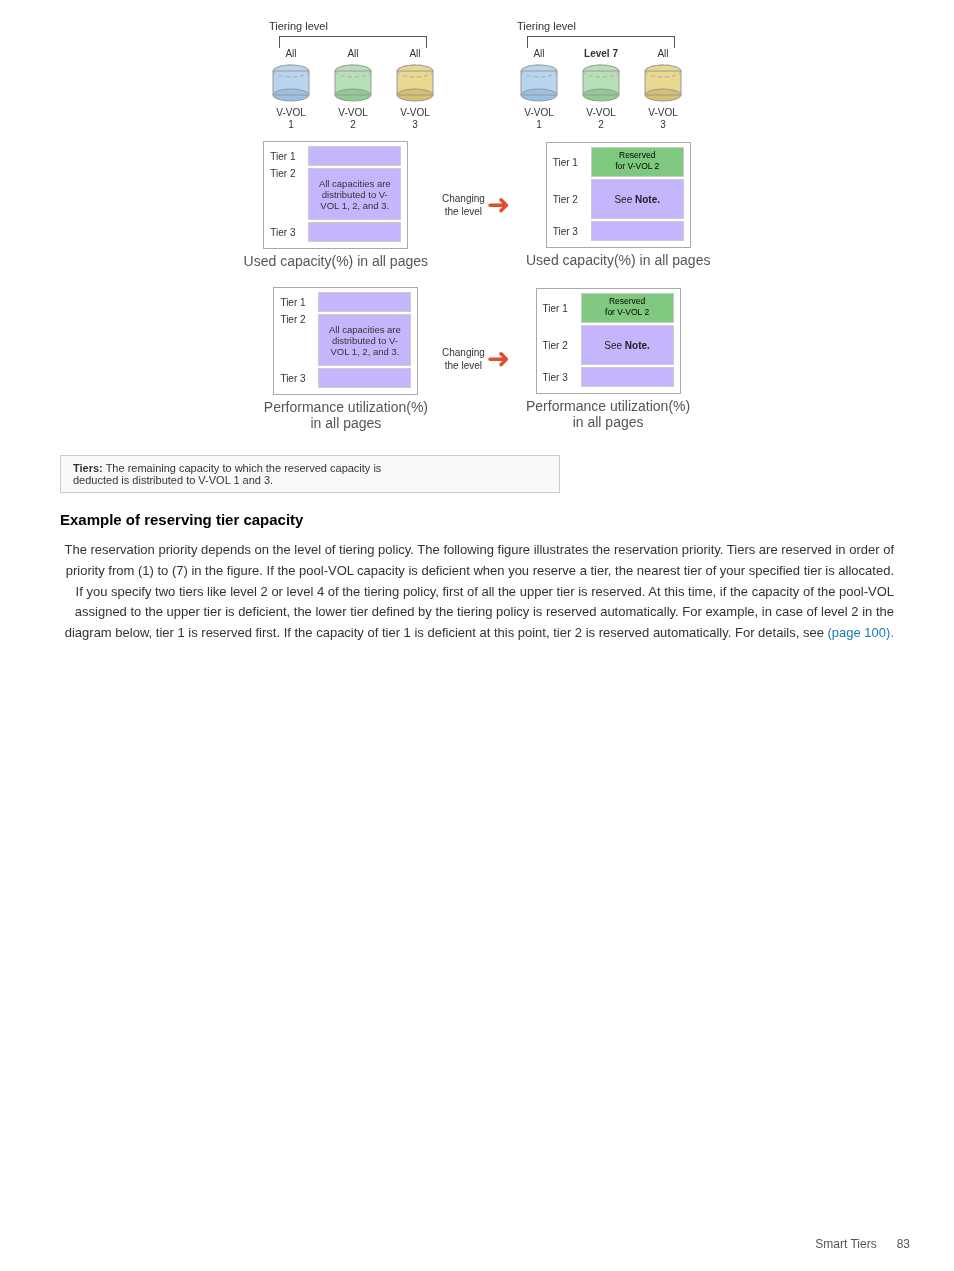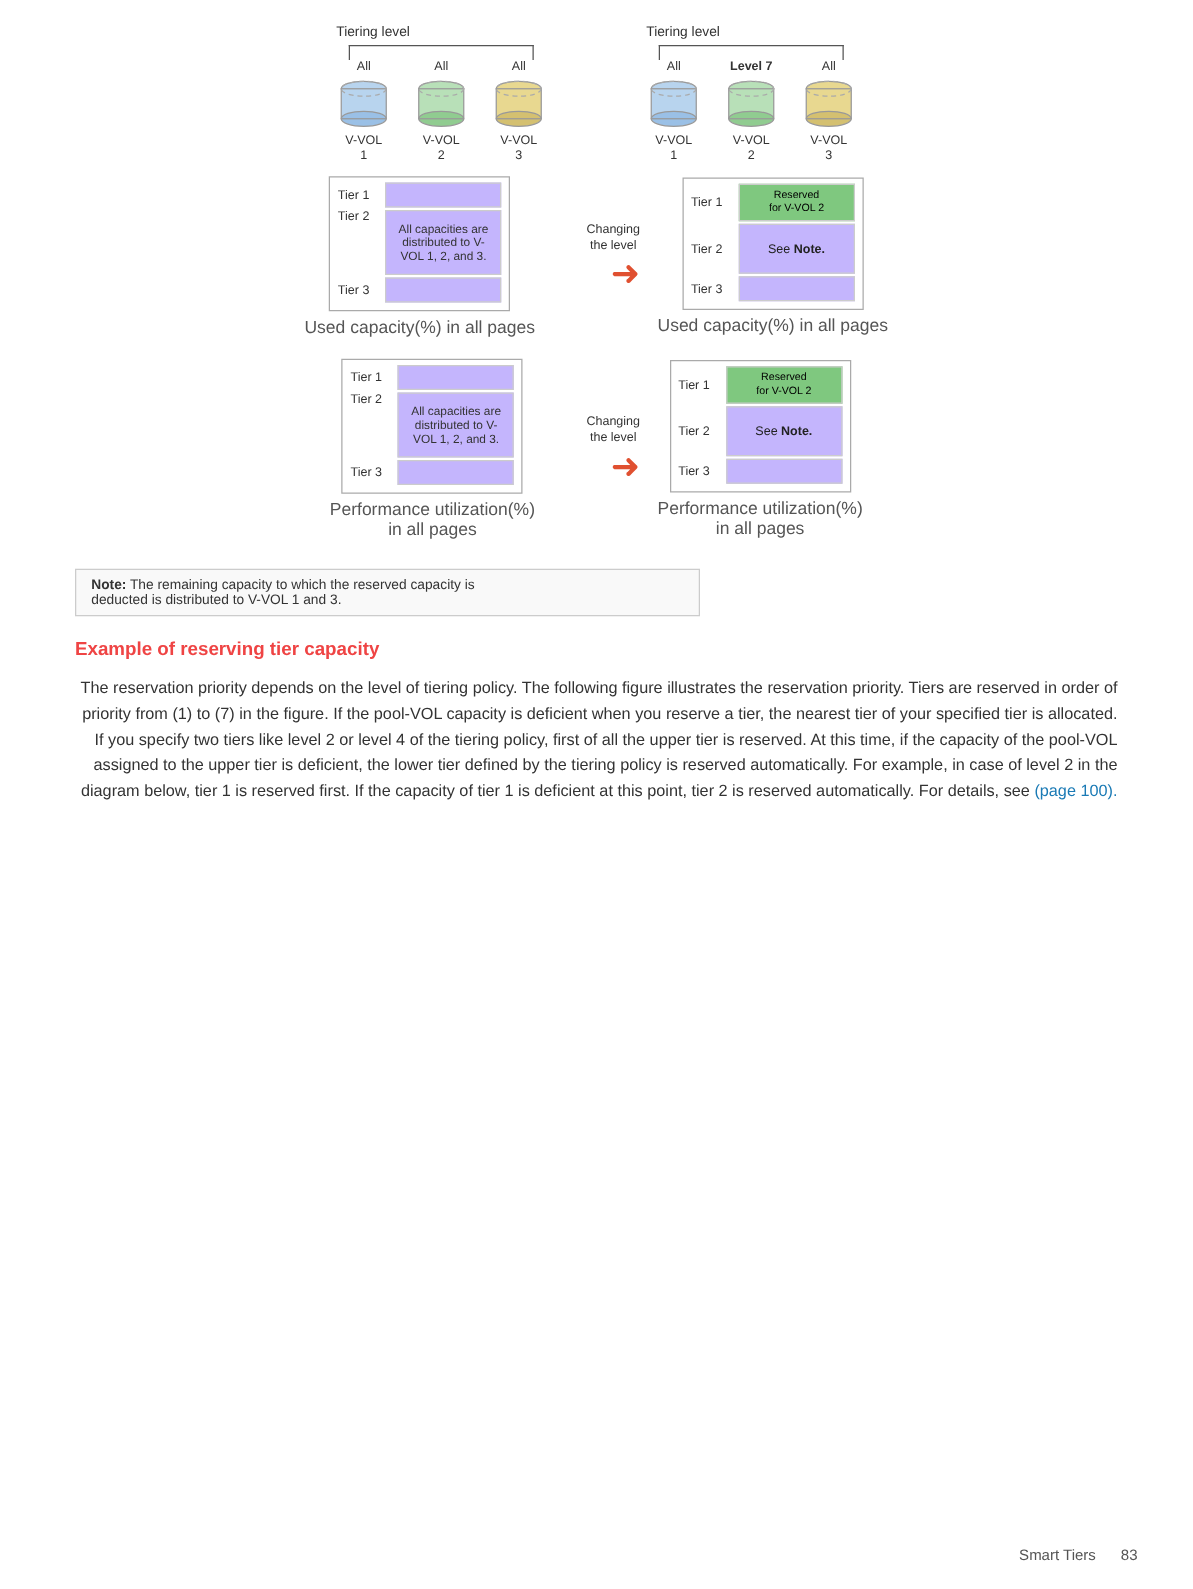--- a/index.html
+++ b/index.html
@@ -65,22 +65,22 @@
     .chart-caption {
       font-size: 14px;
       color: #555;
       text-align: center;
       margin-top: 4px;
     }
 
     
     .arrow-container {
       display: flex;
-      flex-direction: column;
-      align-items: flex-end;
+      flex-direction: row;
+      align-items: center;
       gap: 2px;
       min-width: 70px;
     }
 
     .arrow-label {
       font-size: 10px;
       color: #333;
       text-align: center;
       line-height: 1.3;
     }
@@ -101,21 +101,21 @@
       margin: 10px 0 18px 0;
       max-width: 500px;
     }
 
     .note-box .note-label {
       font-weight: bold;
     }
 
     
     .section-heading {
-      color: #ef4444;
+      color: #000000;
       font-size: 15px;
       font-weight: bold;
       margin-bottom: 12px;
       margin-top: 10px;
     }
 
     .body-text {
       font-size: 13px;
       color: #333;
       line-height: 1.6;
@@ -362,21 +362,21 @@
             <div class="tier-lbl">Tier 3</div>
             <div class="tier-cell"></div>
           </div>
         </div>
         <div class="chart-caption">Performance utilization(%)<br>in all pages</div>
       </div>
     </div>
   </div>
 
   <div class="note-box">
-    <span class="note-label">Note:</span>
+    <span class="note-label">Tiers:</span>
     <span> The remaining capacity to which the reserved capacity is<br>deducted is distributed to V-VOL 1 and 3.</span>
   </div>
 
   <div class="section-heading">Example of reserving tier capacity</div>
 
   <p class="body-text">
     <span>The reservation priority depends on the level of tiering policy. The following figure illustrates the reservation priority. Tiers are reserved in order of priority from (1) to (7) in the figure. If the pool-VOL capacity is deficient when you reserve a tier, the nearest tier of your specified tier is allocated. If you specify two tiers like level 2 or level 4 of the tiering policy, first of all the upper tier is reserved. At this time, if the capacity of the pool-VOL assigned to the upper tier is deficient, the lower tier defined by the tiering policy is reserved automatically. For example, in case of level 2 in the diagram below, tier 1 is reserved first. If the capacity of tier 1 is deficient at this point, tier 2 is reserved automatically. For details, see </span><a href="#">(page 100).</a>
   </p>
 
 </div>

